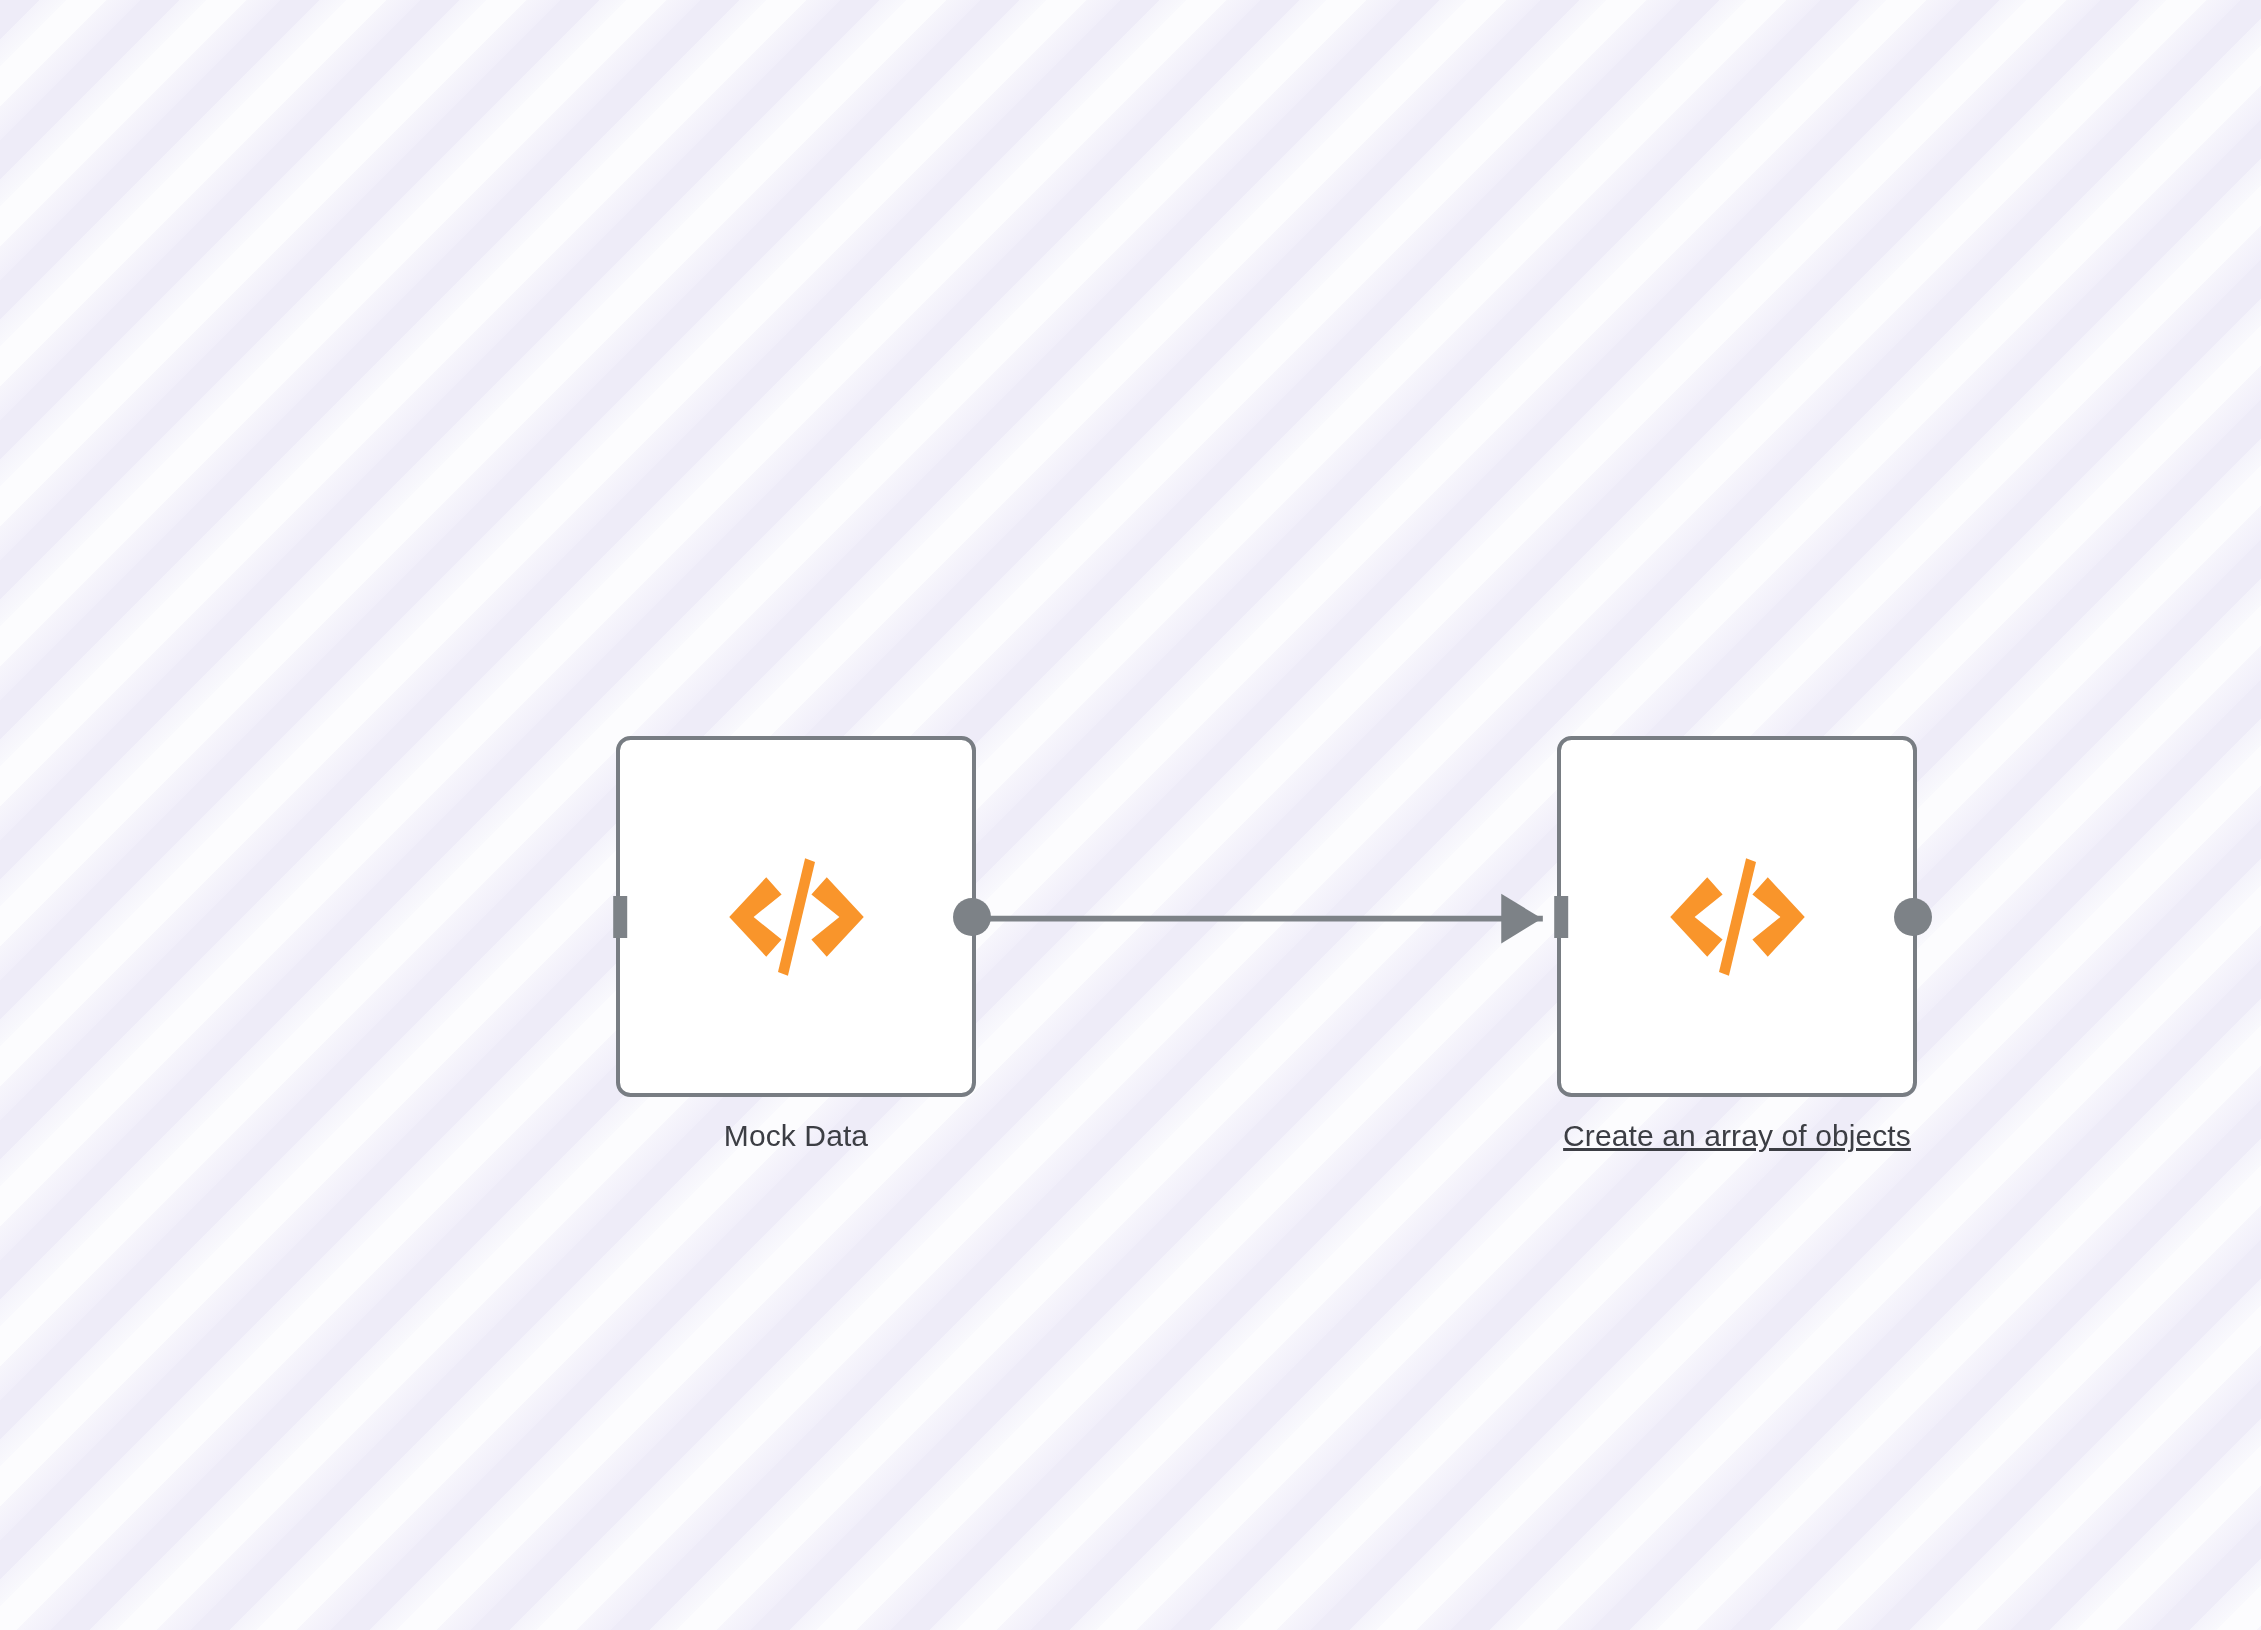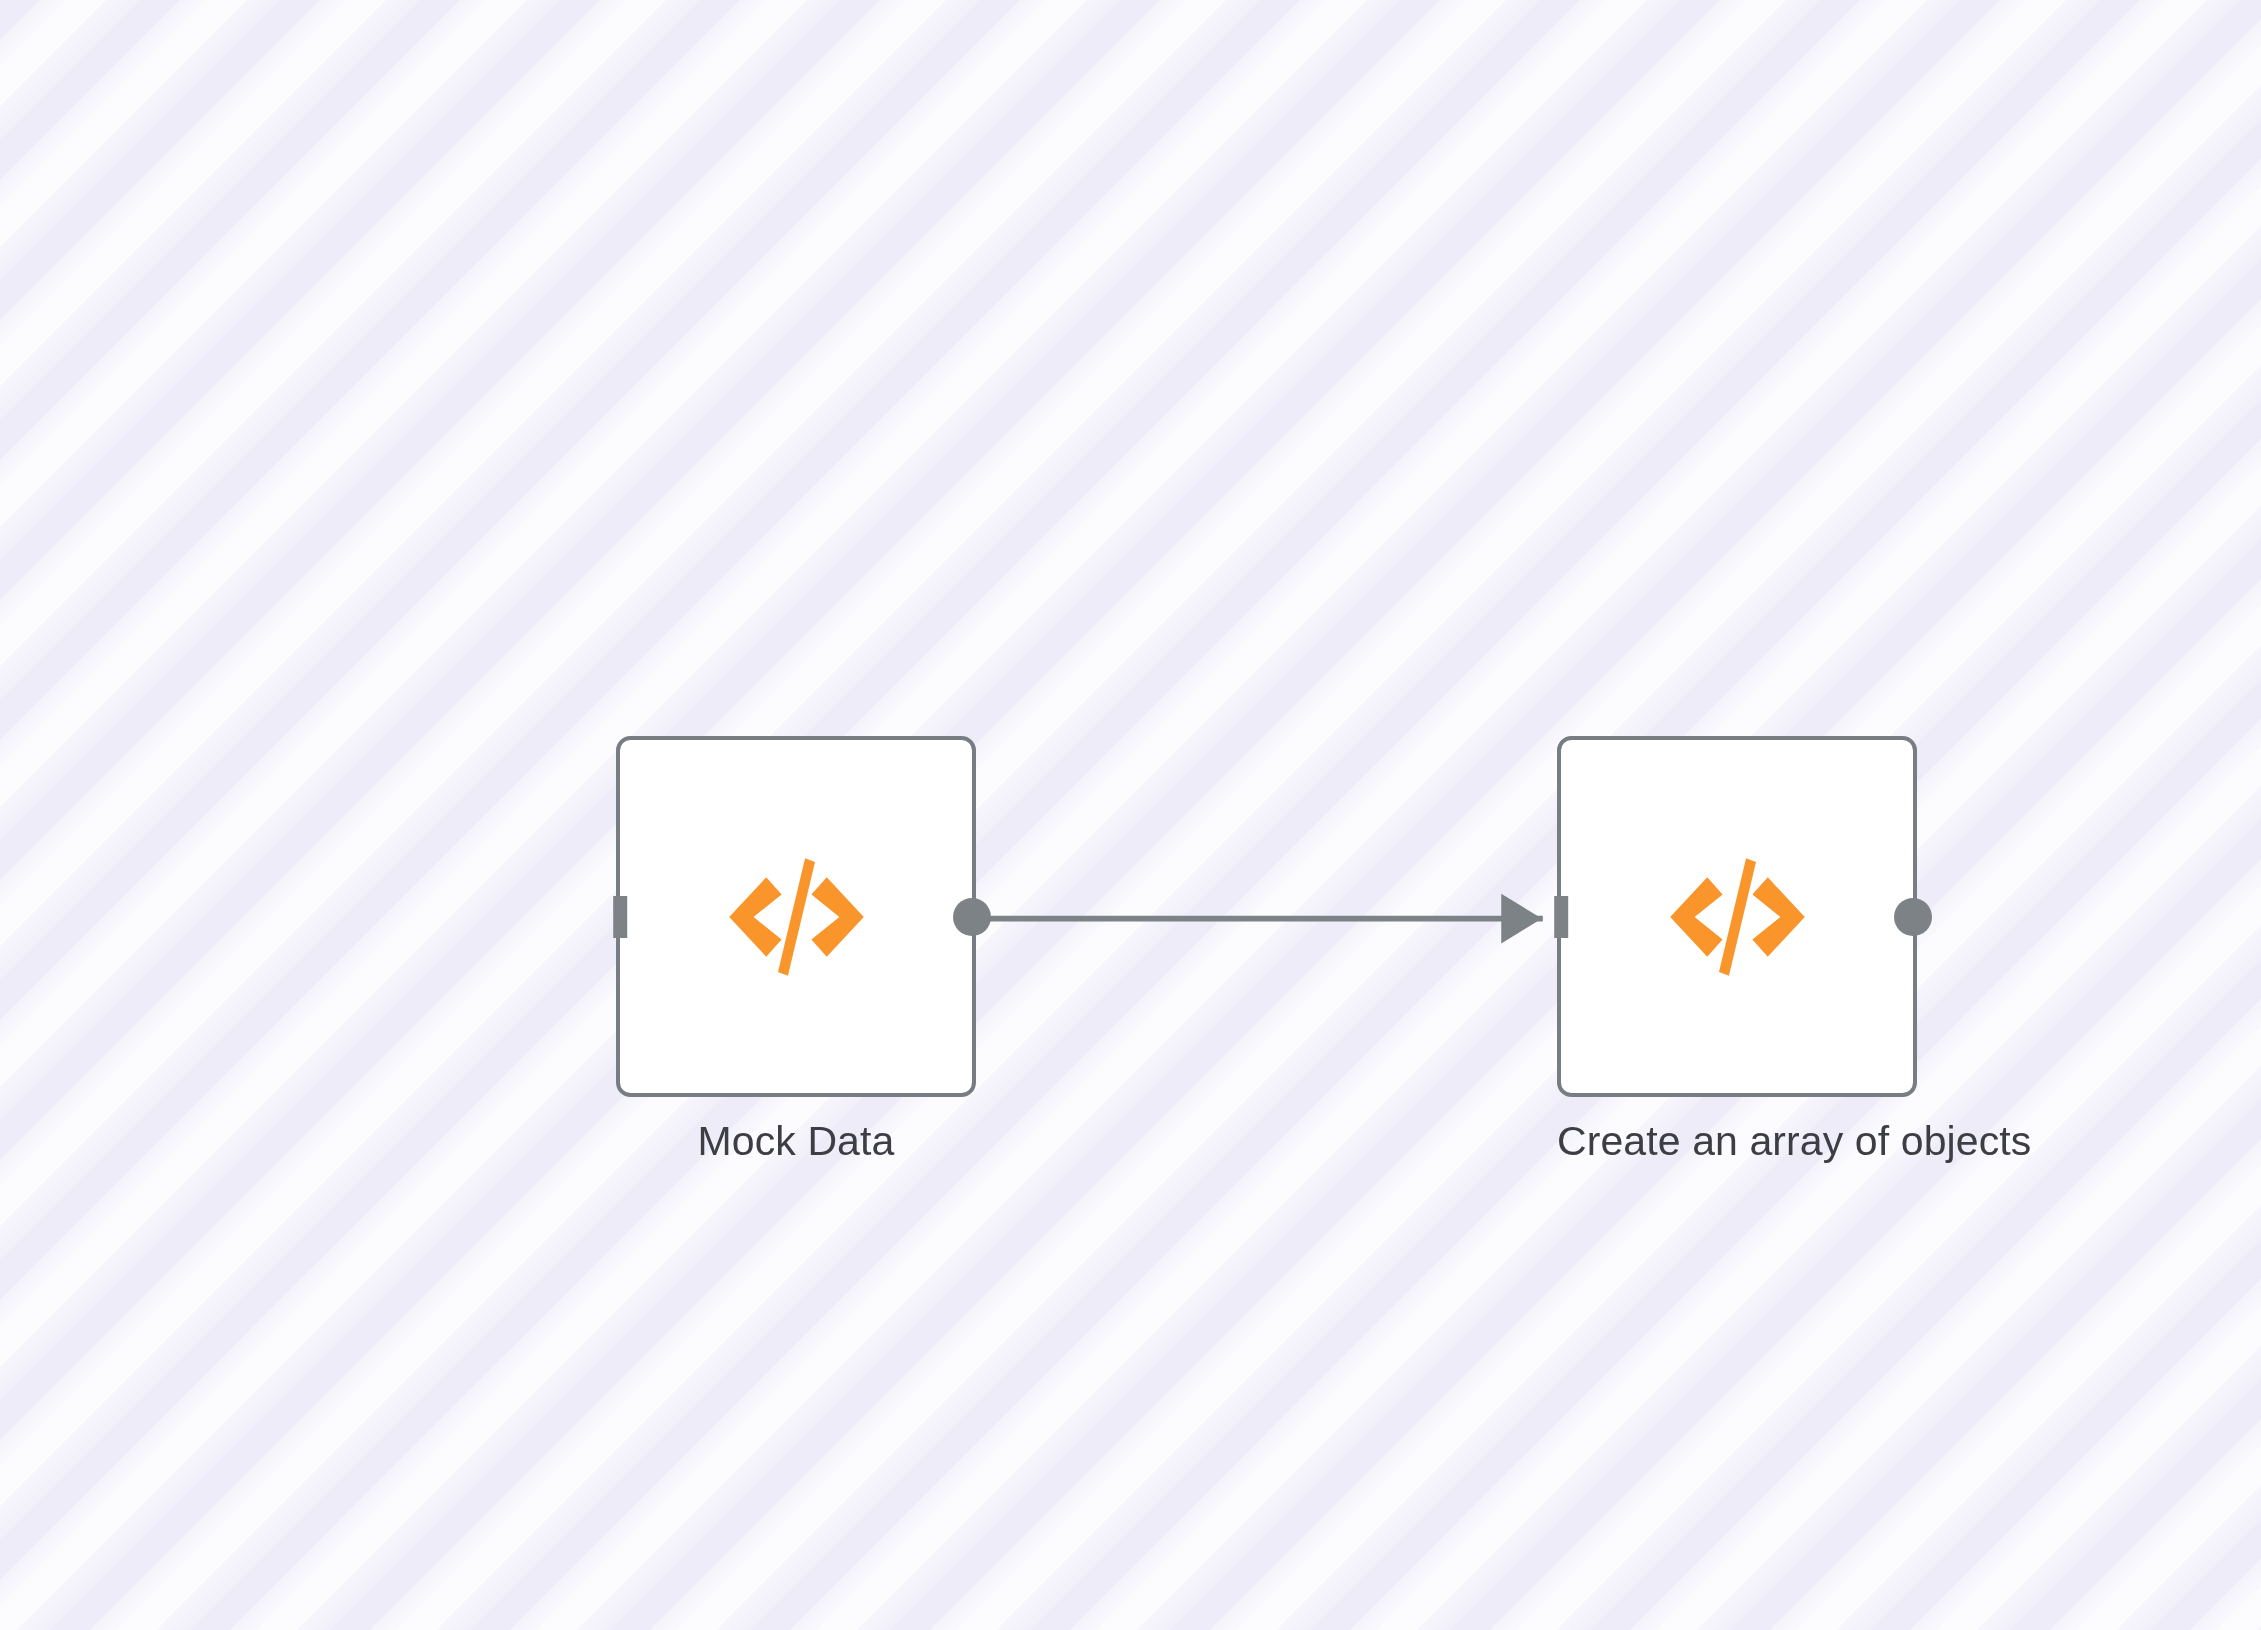--- a/index.html
+++ b/index.html
@@ -81,34 +81,34 @@
     top: 50%;
     right: 0;
     transform: translate(50%, -50%);
   }
 
   
   .node-label {
     position: absolute;
     text-align: center;
     color: #3c3e44;
-    font-size: 41px;
+    font-size: 30px;
     line-height: 1.1;
     letter-spacing: 0.1px;
     white-space: nowrap;
     font-family: "Liberation Sans", sans-serif;
   }
 
   
   #node-mock-data          { left: 616px; top: 736px; }
   #label-mock-data         { left: 616px; top: 1119px; width: 360px; }
 
   
   #node-create-array       { left: 1557px; top: 736px; }
-  #label-create-array      { left: 1557px; top: 1119px; width: 360px; }
+  #label-create-array      { left: 1557px; top: 1119px; width: 360px; text-decoration: underline; }
 </style>
 </head>
 <body>
 
 <div id="canvas">
 
   <svg id="edge-layer" viewBox="0 0 5615 3606" width="2539" height="1631" xmlns="http://www.w3.org/2000/svg">
     <g>
       <line x1="2157" y1="2031" x2="3412" y2="2031" stroke="#7d8287" stroke-width="13"></line>
       <polygon points="3320,1976 3410,2031 3320,2086" fill="#7d8287"></polygon>

